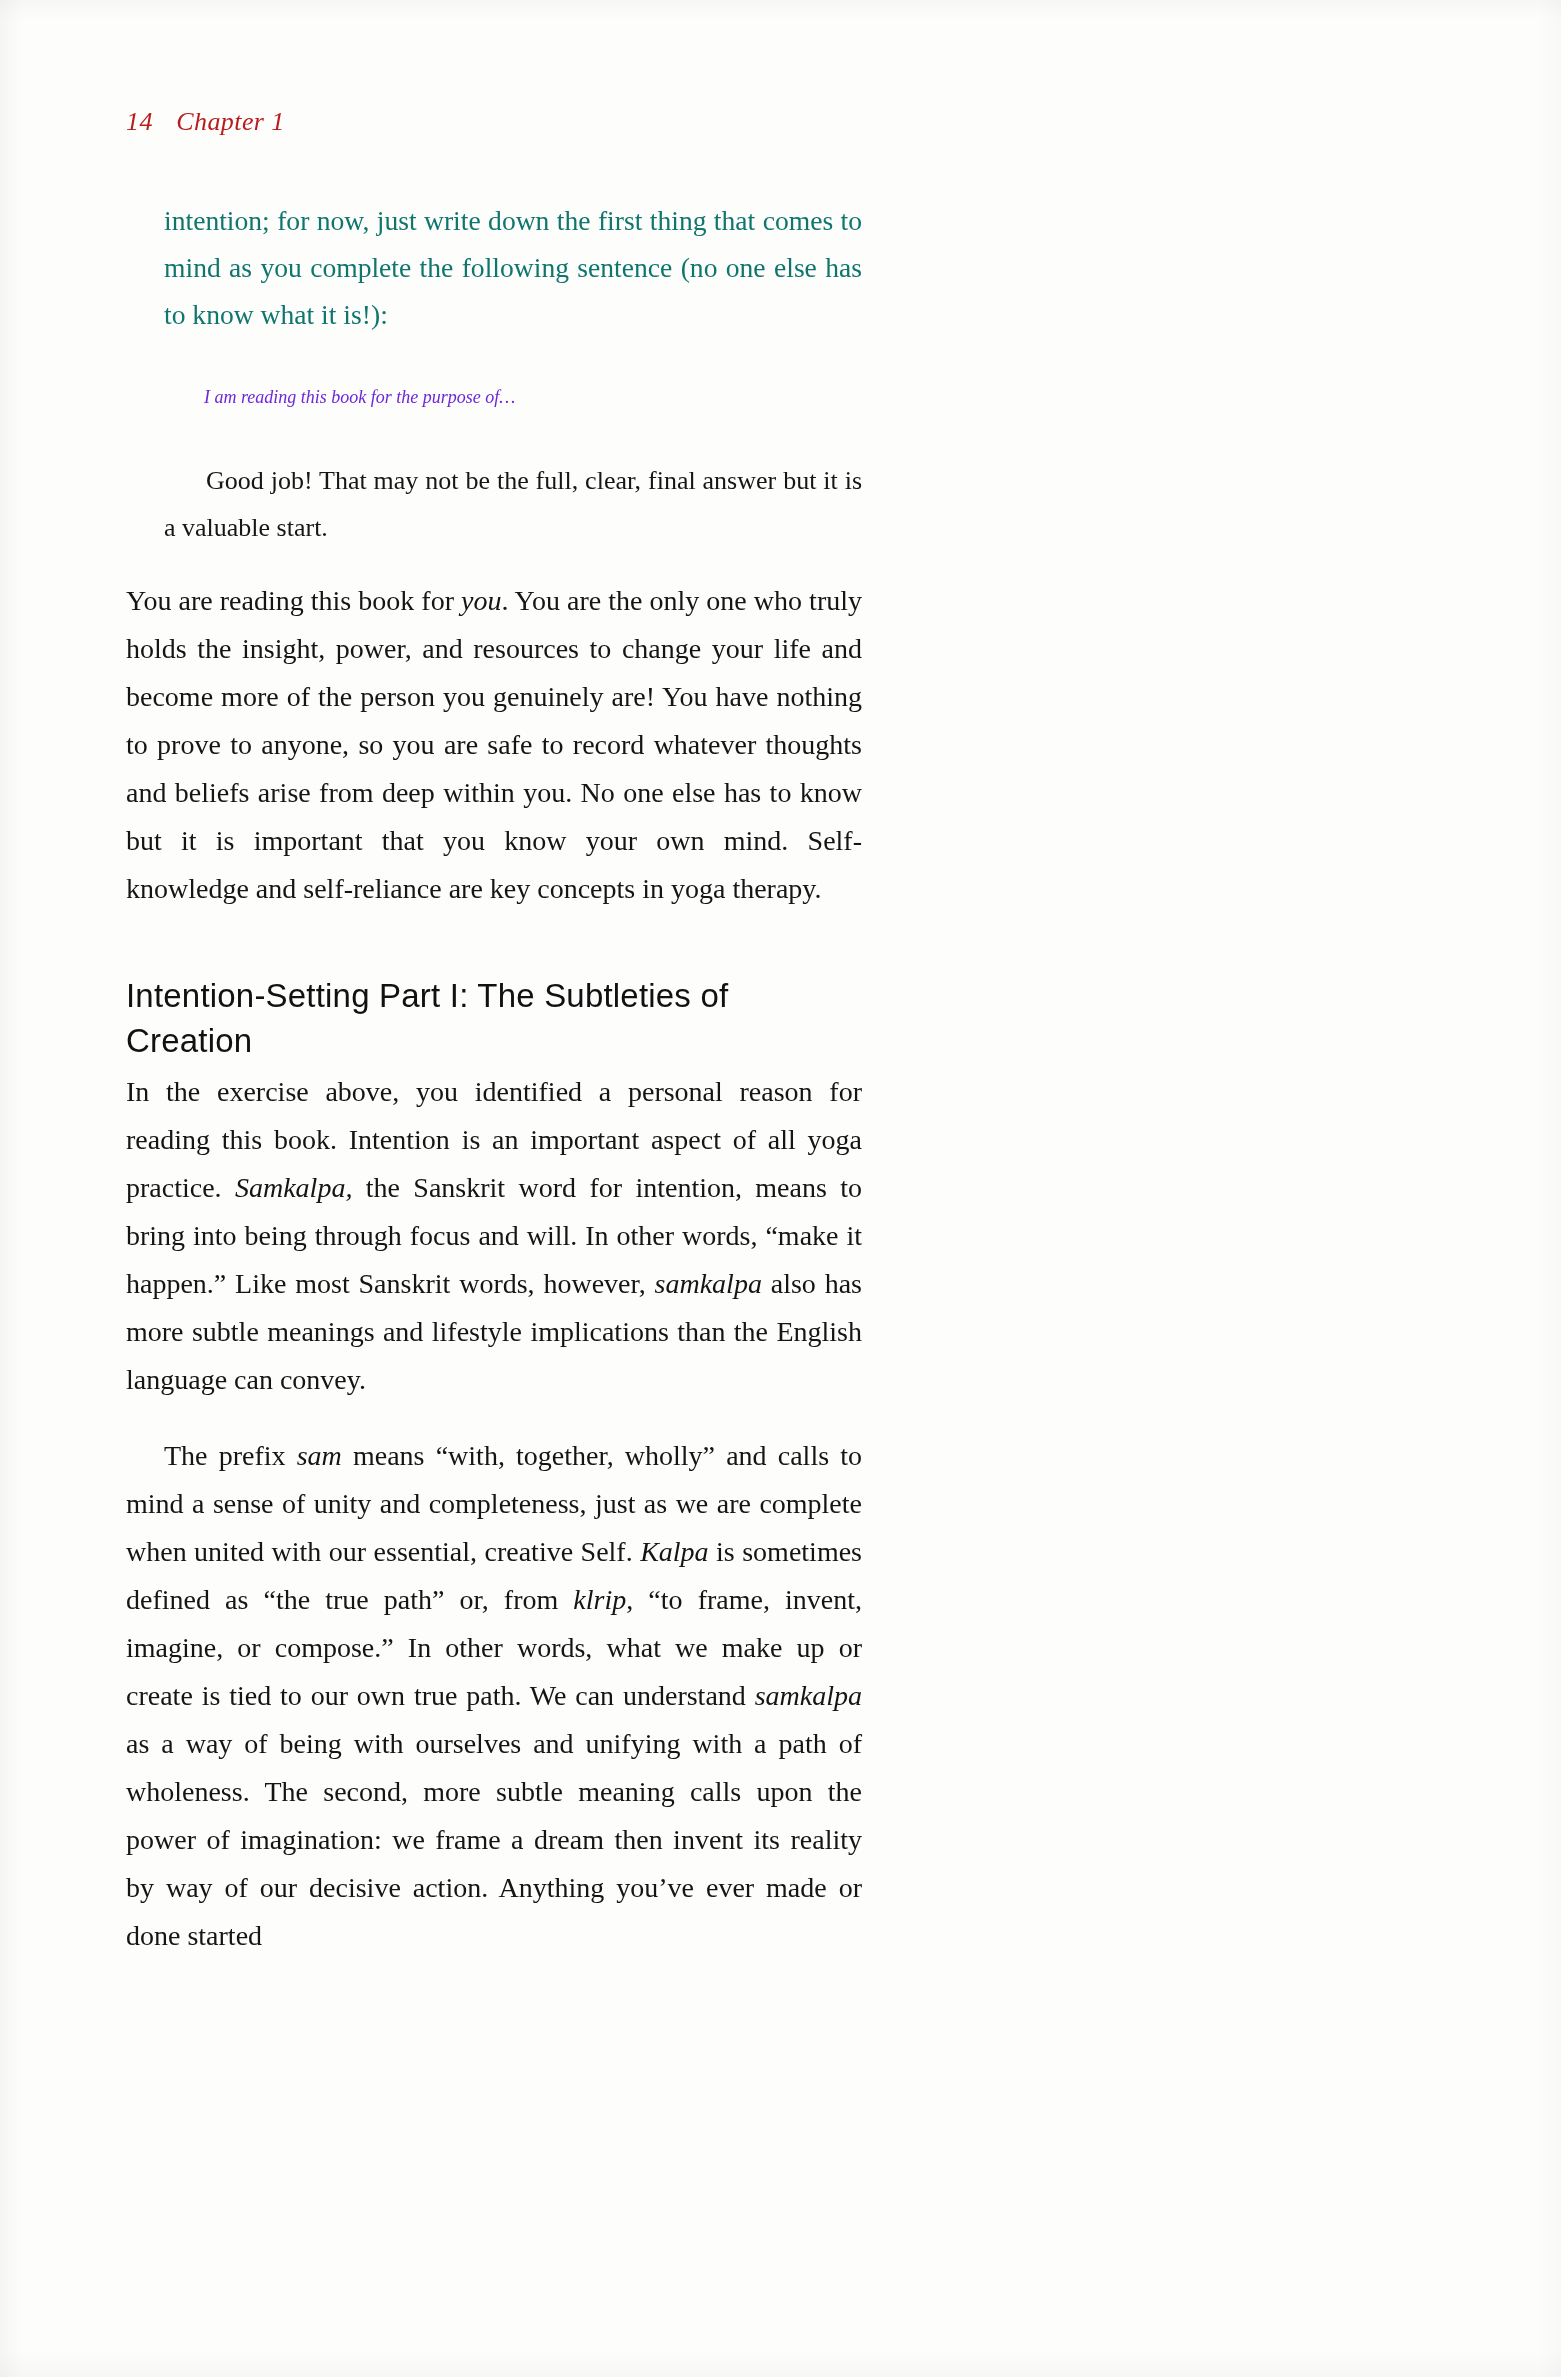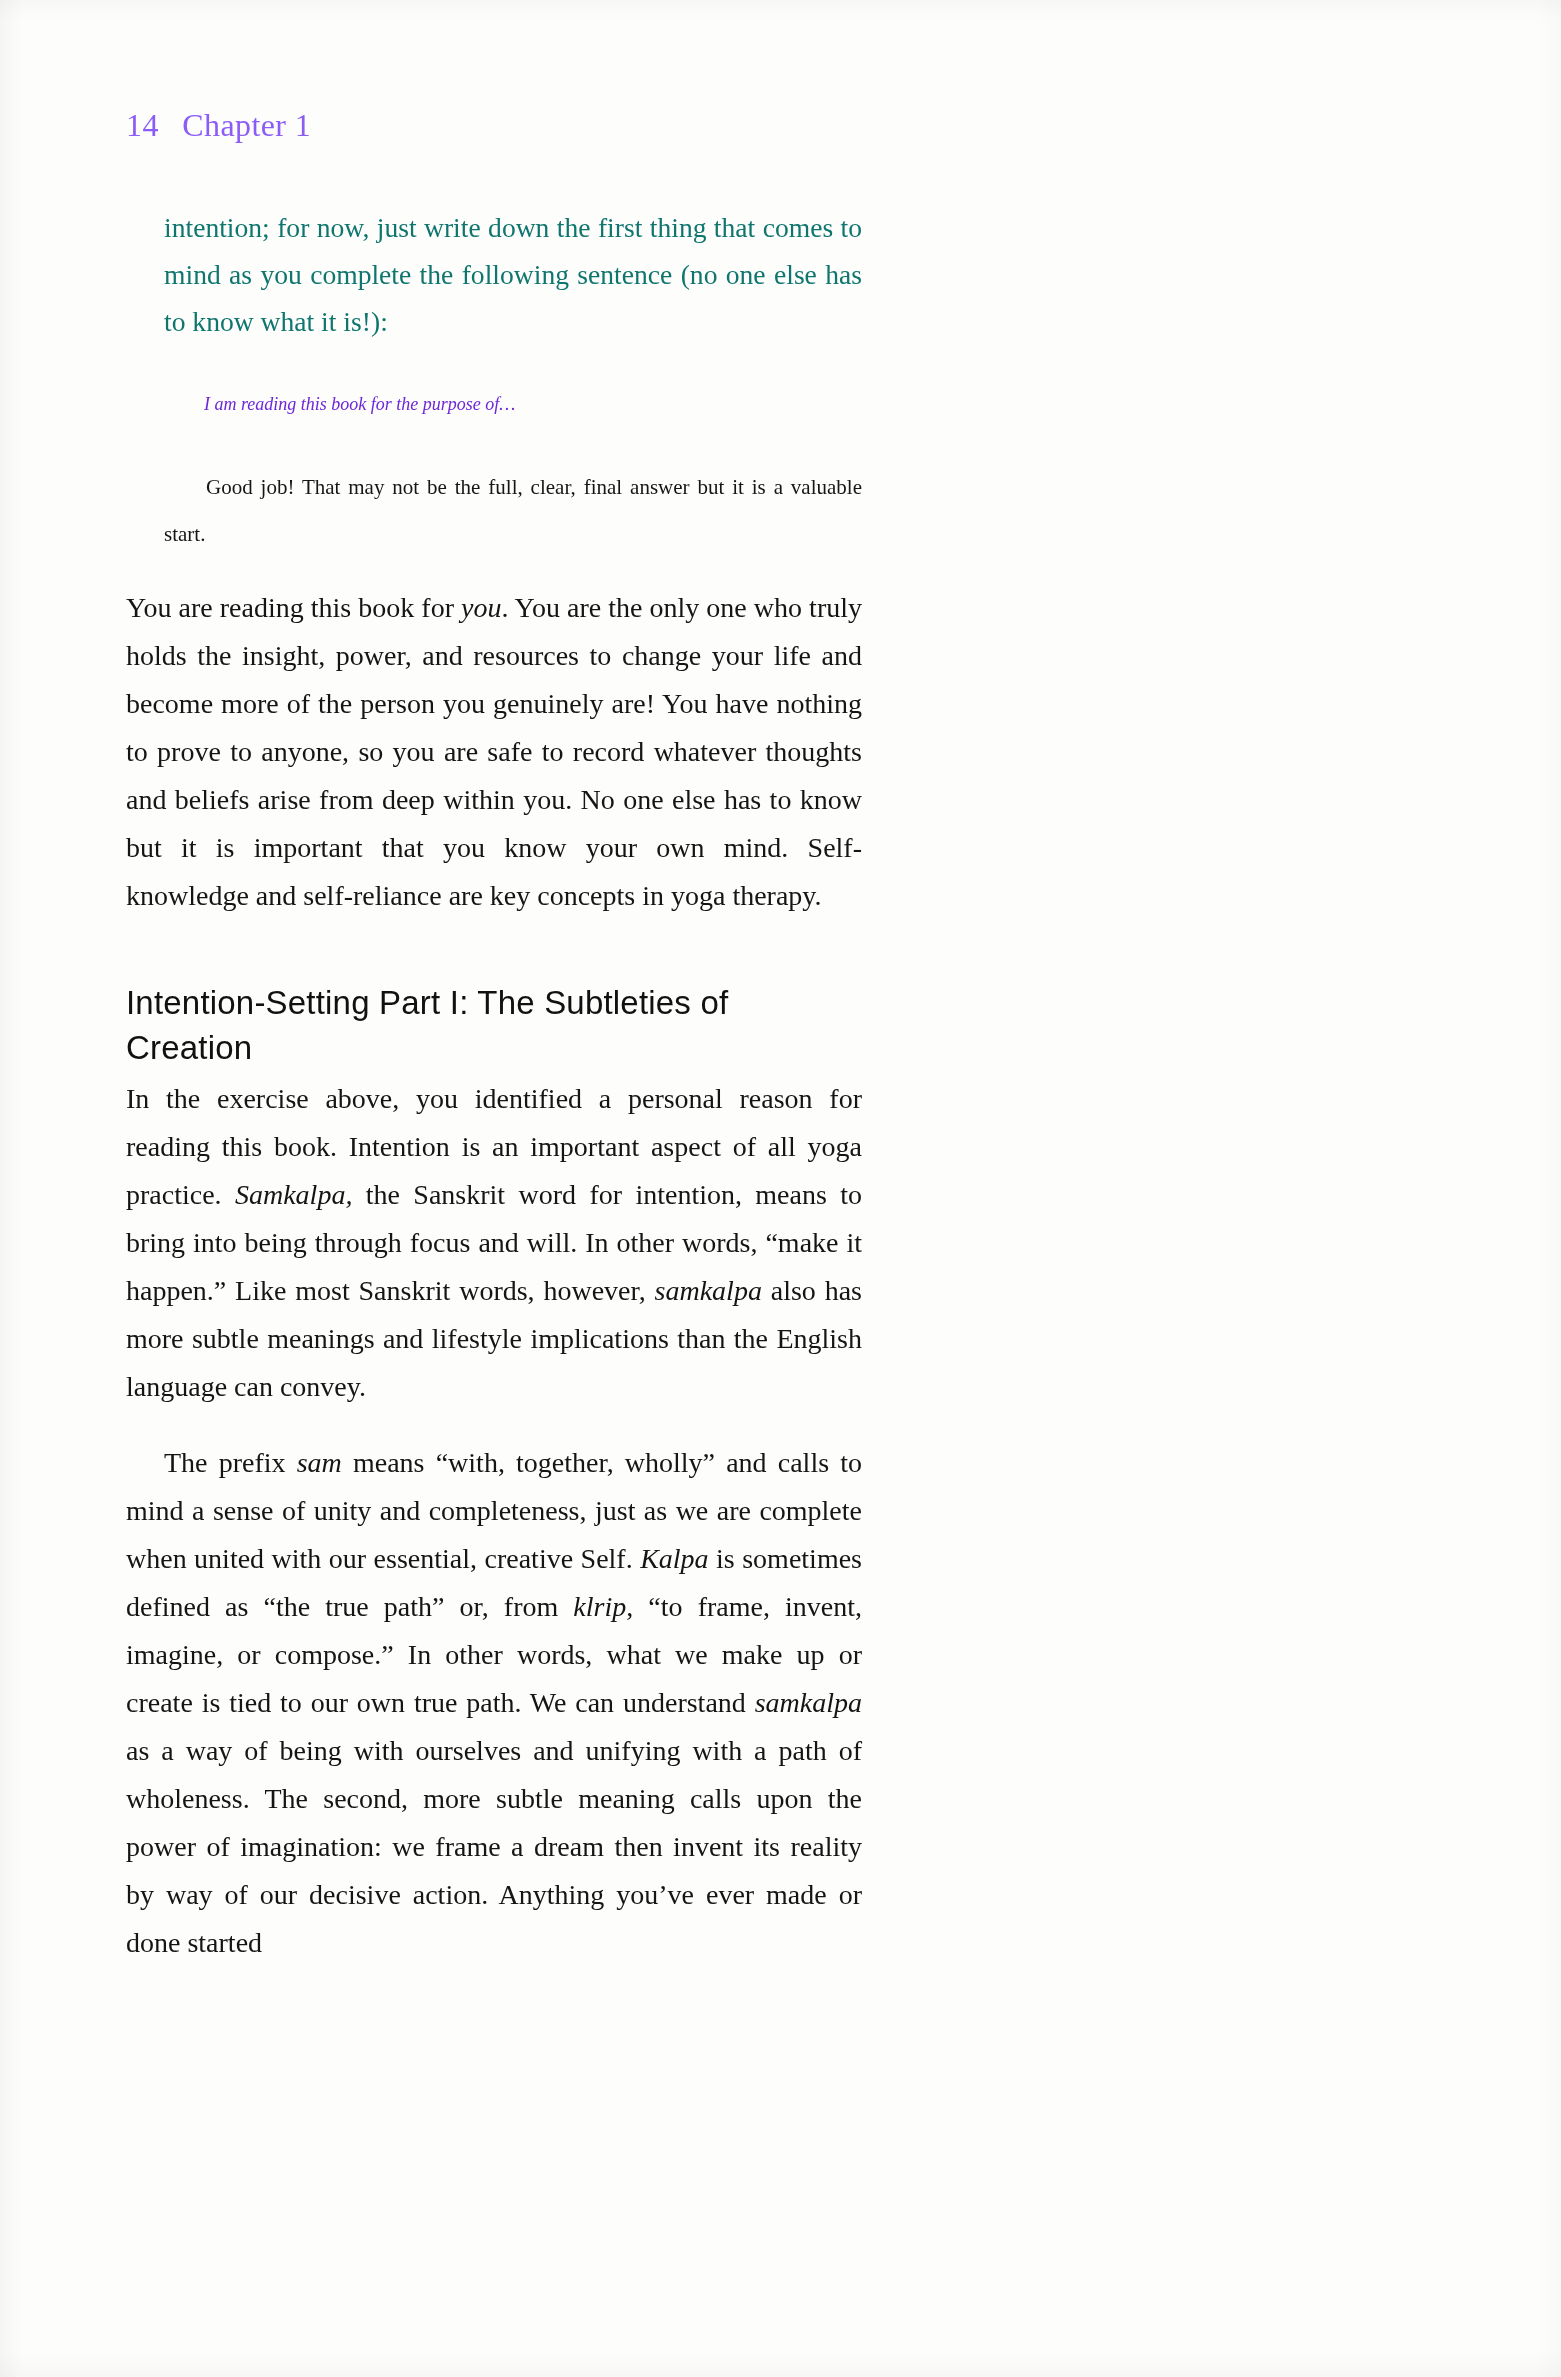--- a/index.html
+++ b/index.html
@@ -26,23 +26,24 @@
   .content {
     position: absolute;
     left: 126px;
     top: 0;
     width: 736px;
   }
 
   
   .running-head {
     margin-top: 107px;
-    font-size: 32px;
+    font-style: italic;
+    font-size: 26px;
     letter-spacing: 0.4px;
-    color: #8b5cf6;
+    color: #b91c1c;
     white-space: nowrap;
   }
   .running-head .folio {
     margin-right: 23.5px;
   }
 
   
   .exercise-block {
     margin-top: 60px;
     margin-left: 38px;
@@ -60,21 +61,21 @@
     margin-top: 36px;
     margin-left: 40px;
     font-style: italic;
     font-size: 18px;
     line-height: 47px;
     color: #6d28d9;
   }
 
   .exercise-para-2 {
     margin-top: 36px;
-    font-size: 21px;
+    font-size: 26px;
     line-height: 47px;
     text-align: justify;
     color: #161616;
   }
   .exercise-para-2 .lead-indent {
     display: inline-block;
     width: 42px;
   }
 
   

